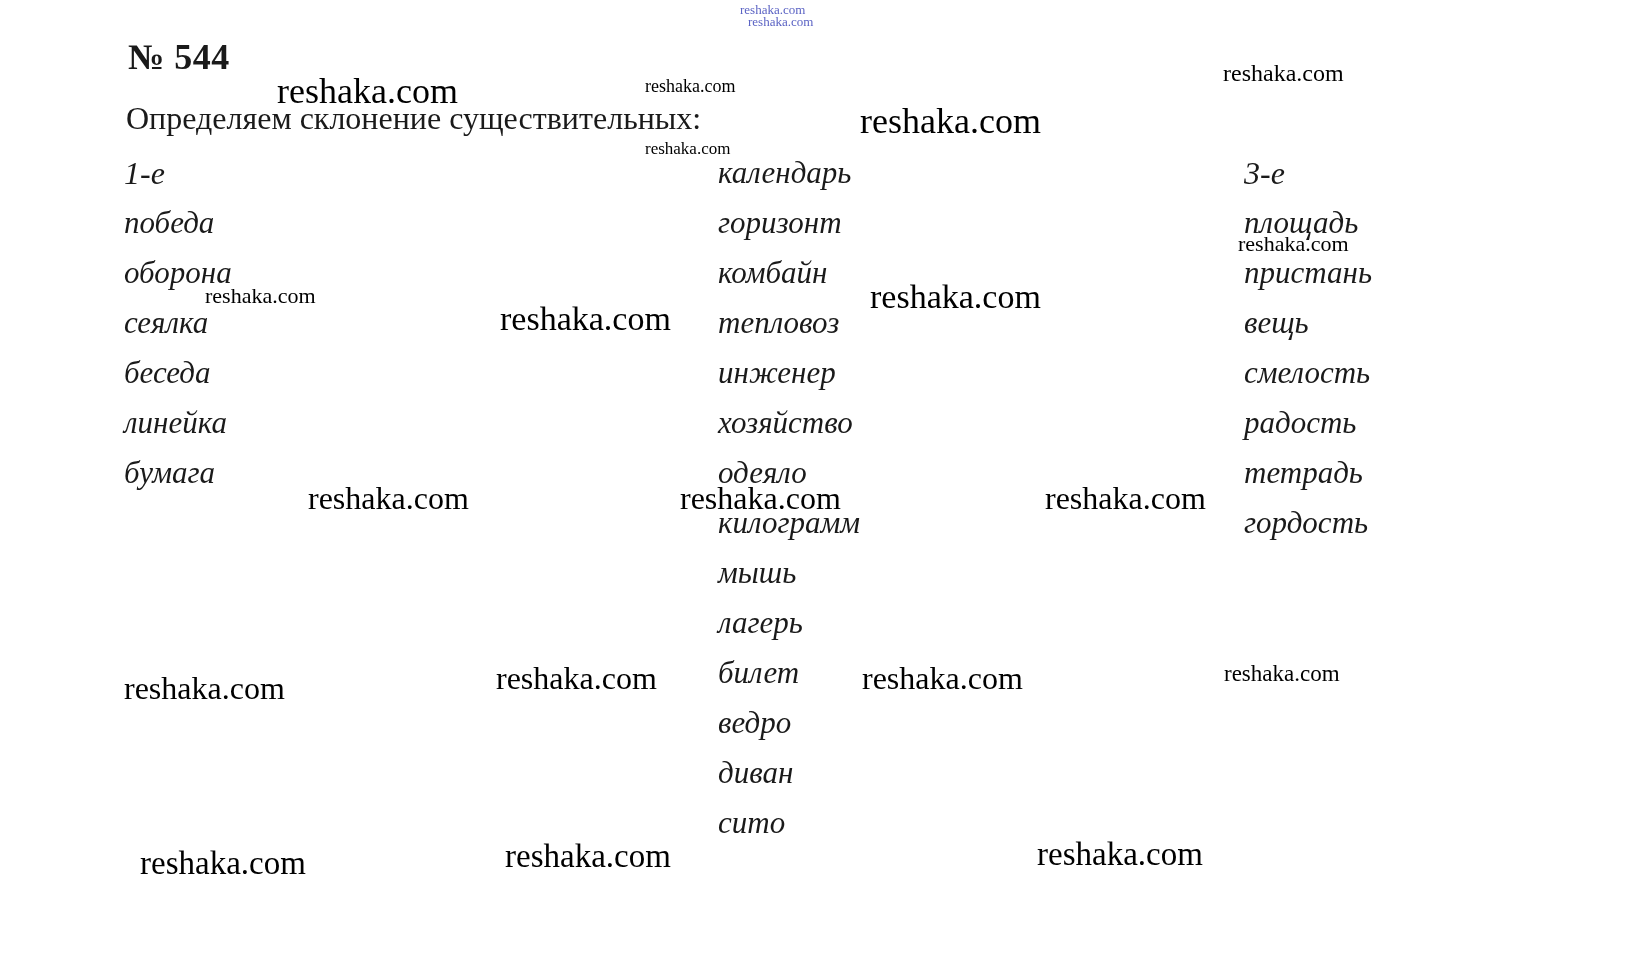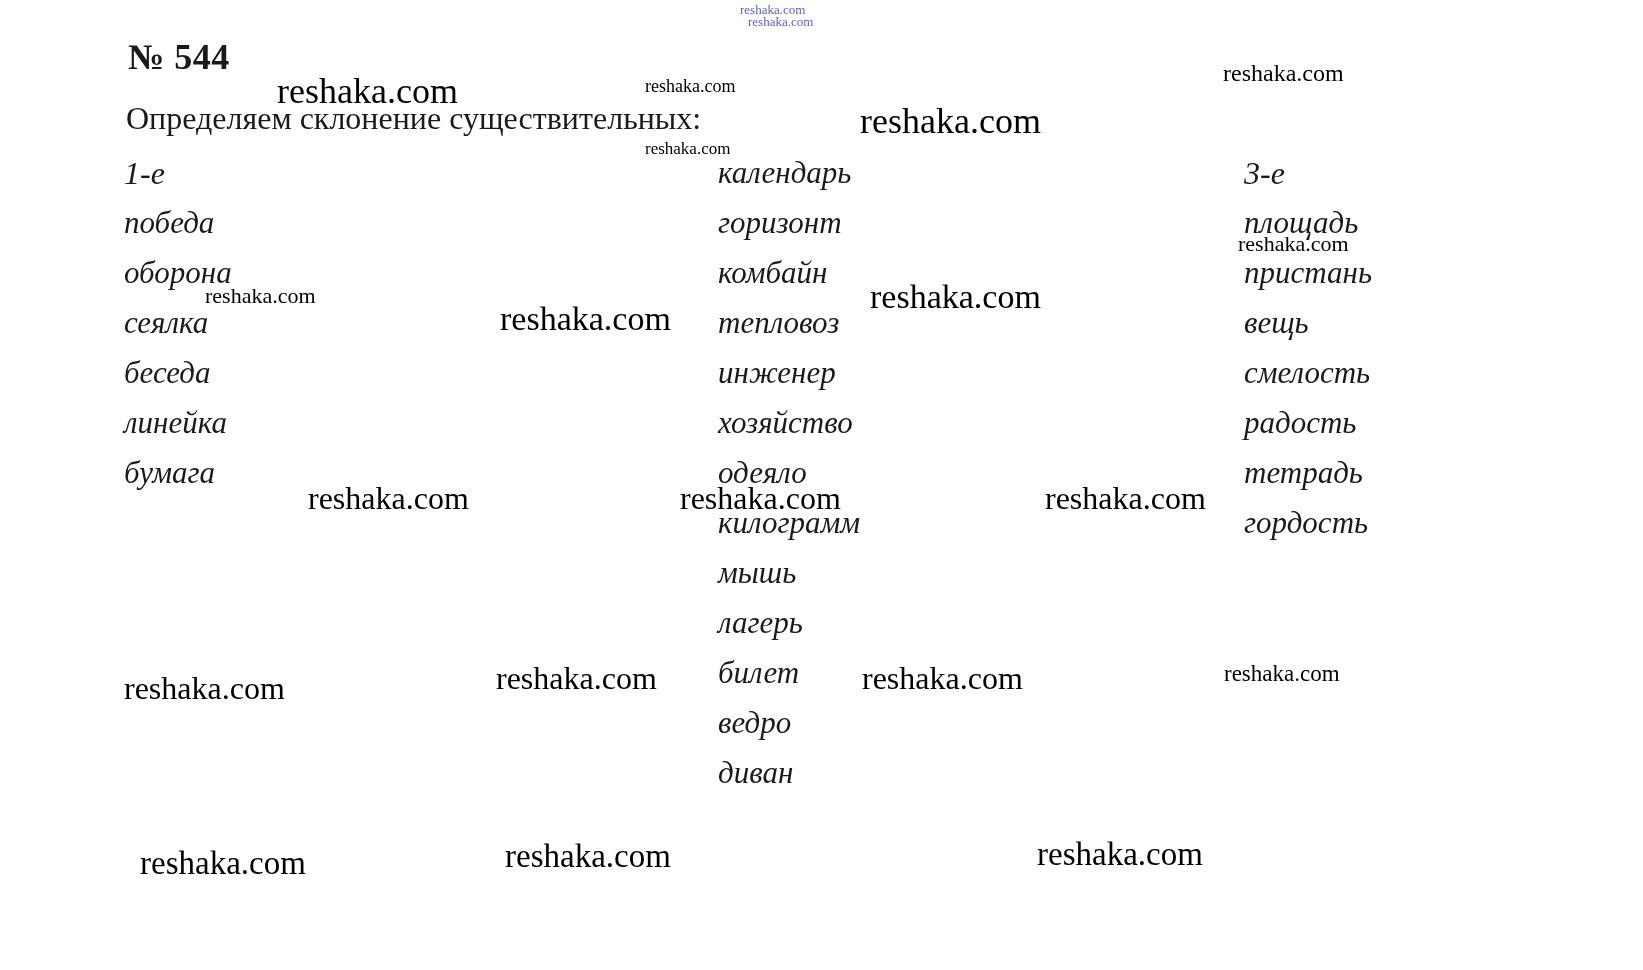--- a/index.html
+++ b/index.html
@@ -96,20 +96,21 @@
       <div class="word">тепловоз</div>
       <div class="word">инженер</div>
       <div class="word">хозяйство</div>
       <div class="word">одеяло</div>
       <div class="word">килограмм</div>
       <div class="word">мышь</div>
       <div class="word">лагерь</div>
       <div class="word">билет</div>
       <div class="word">ведро</div>
       <div class="word">диван</div>
+      <div class="word">сито</div>
     </div>
 
     <div class="col col-3">
       <div class="col-head">3-е</div>
       <div class="word">площадь</div>
       <div class="word">пристань</div>
       <div class="word">вещь</div>
       <div class="word">смелость</div>
       <div class="word">радость</div>
       <div class="word">тетрадь</div>

